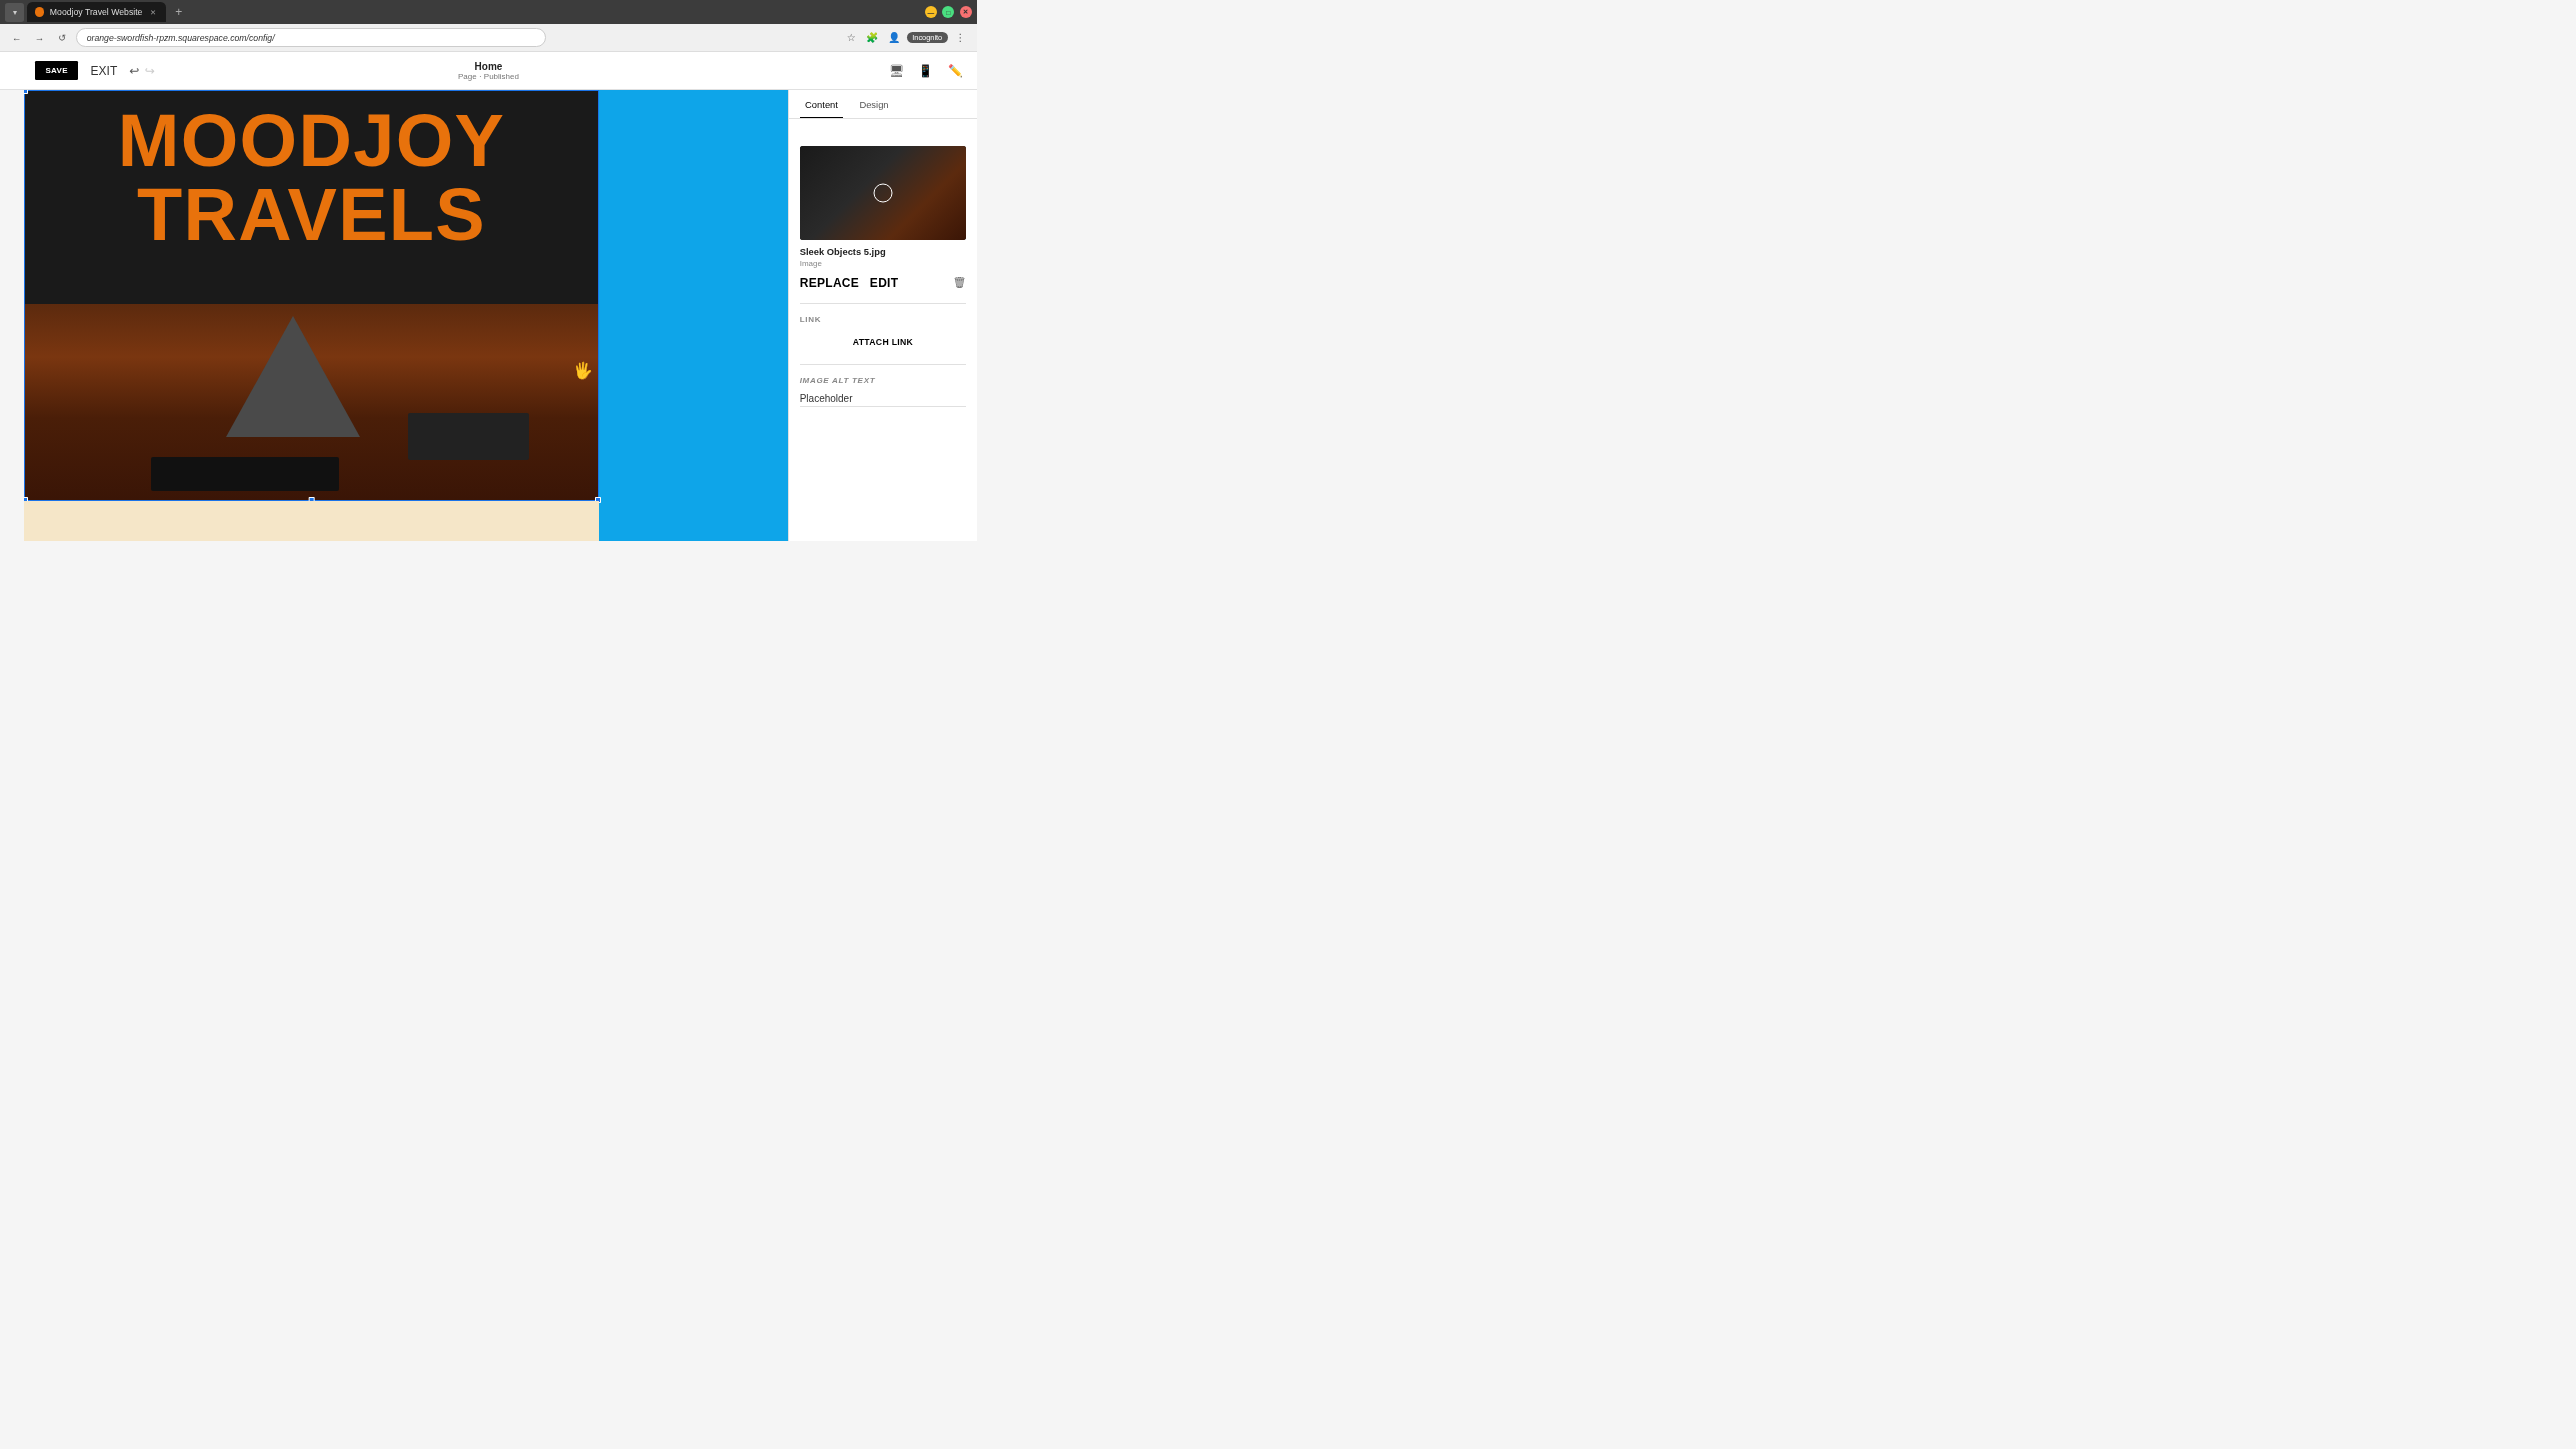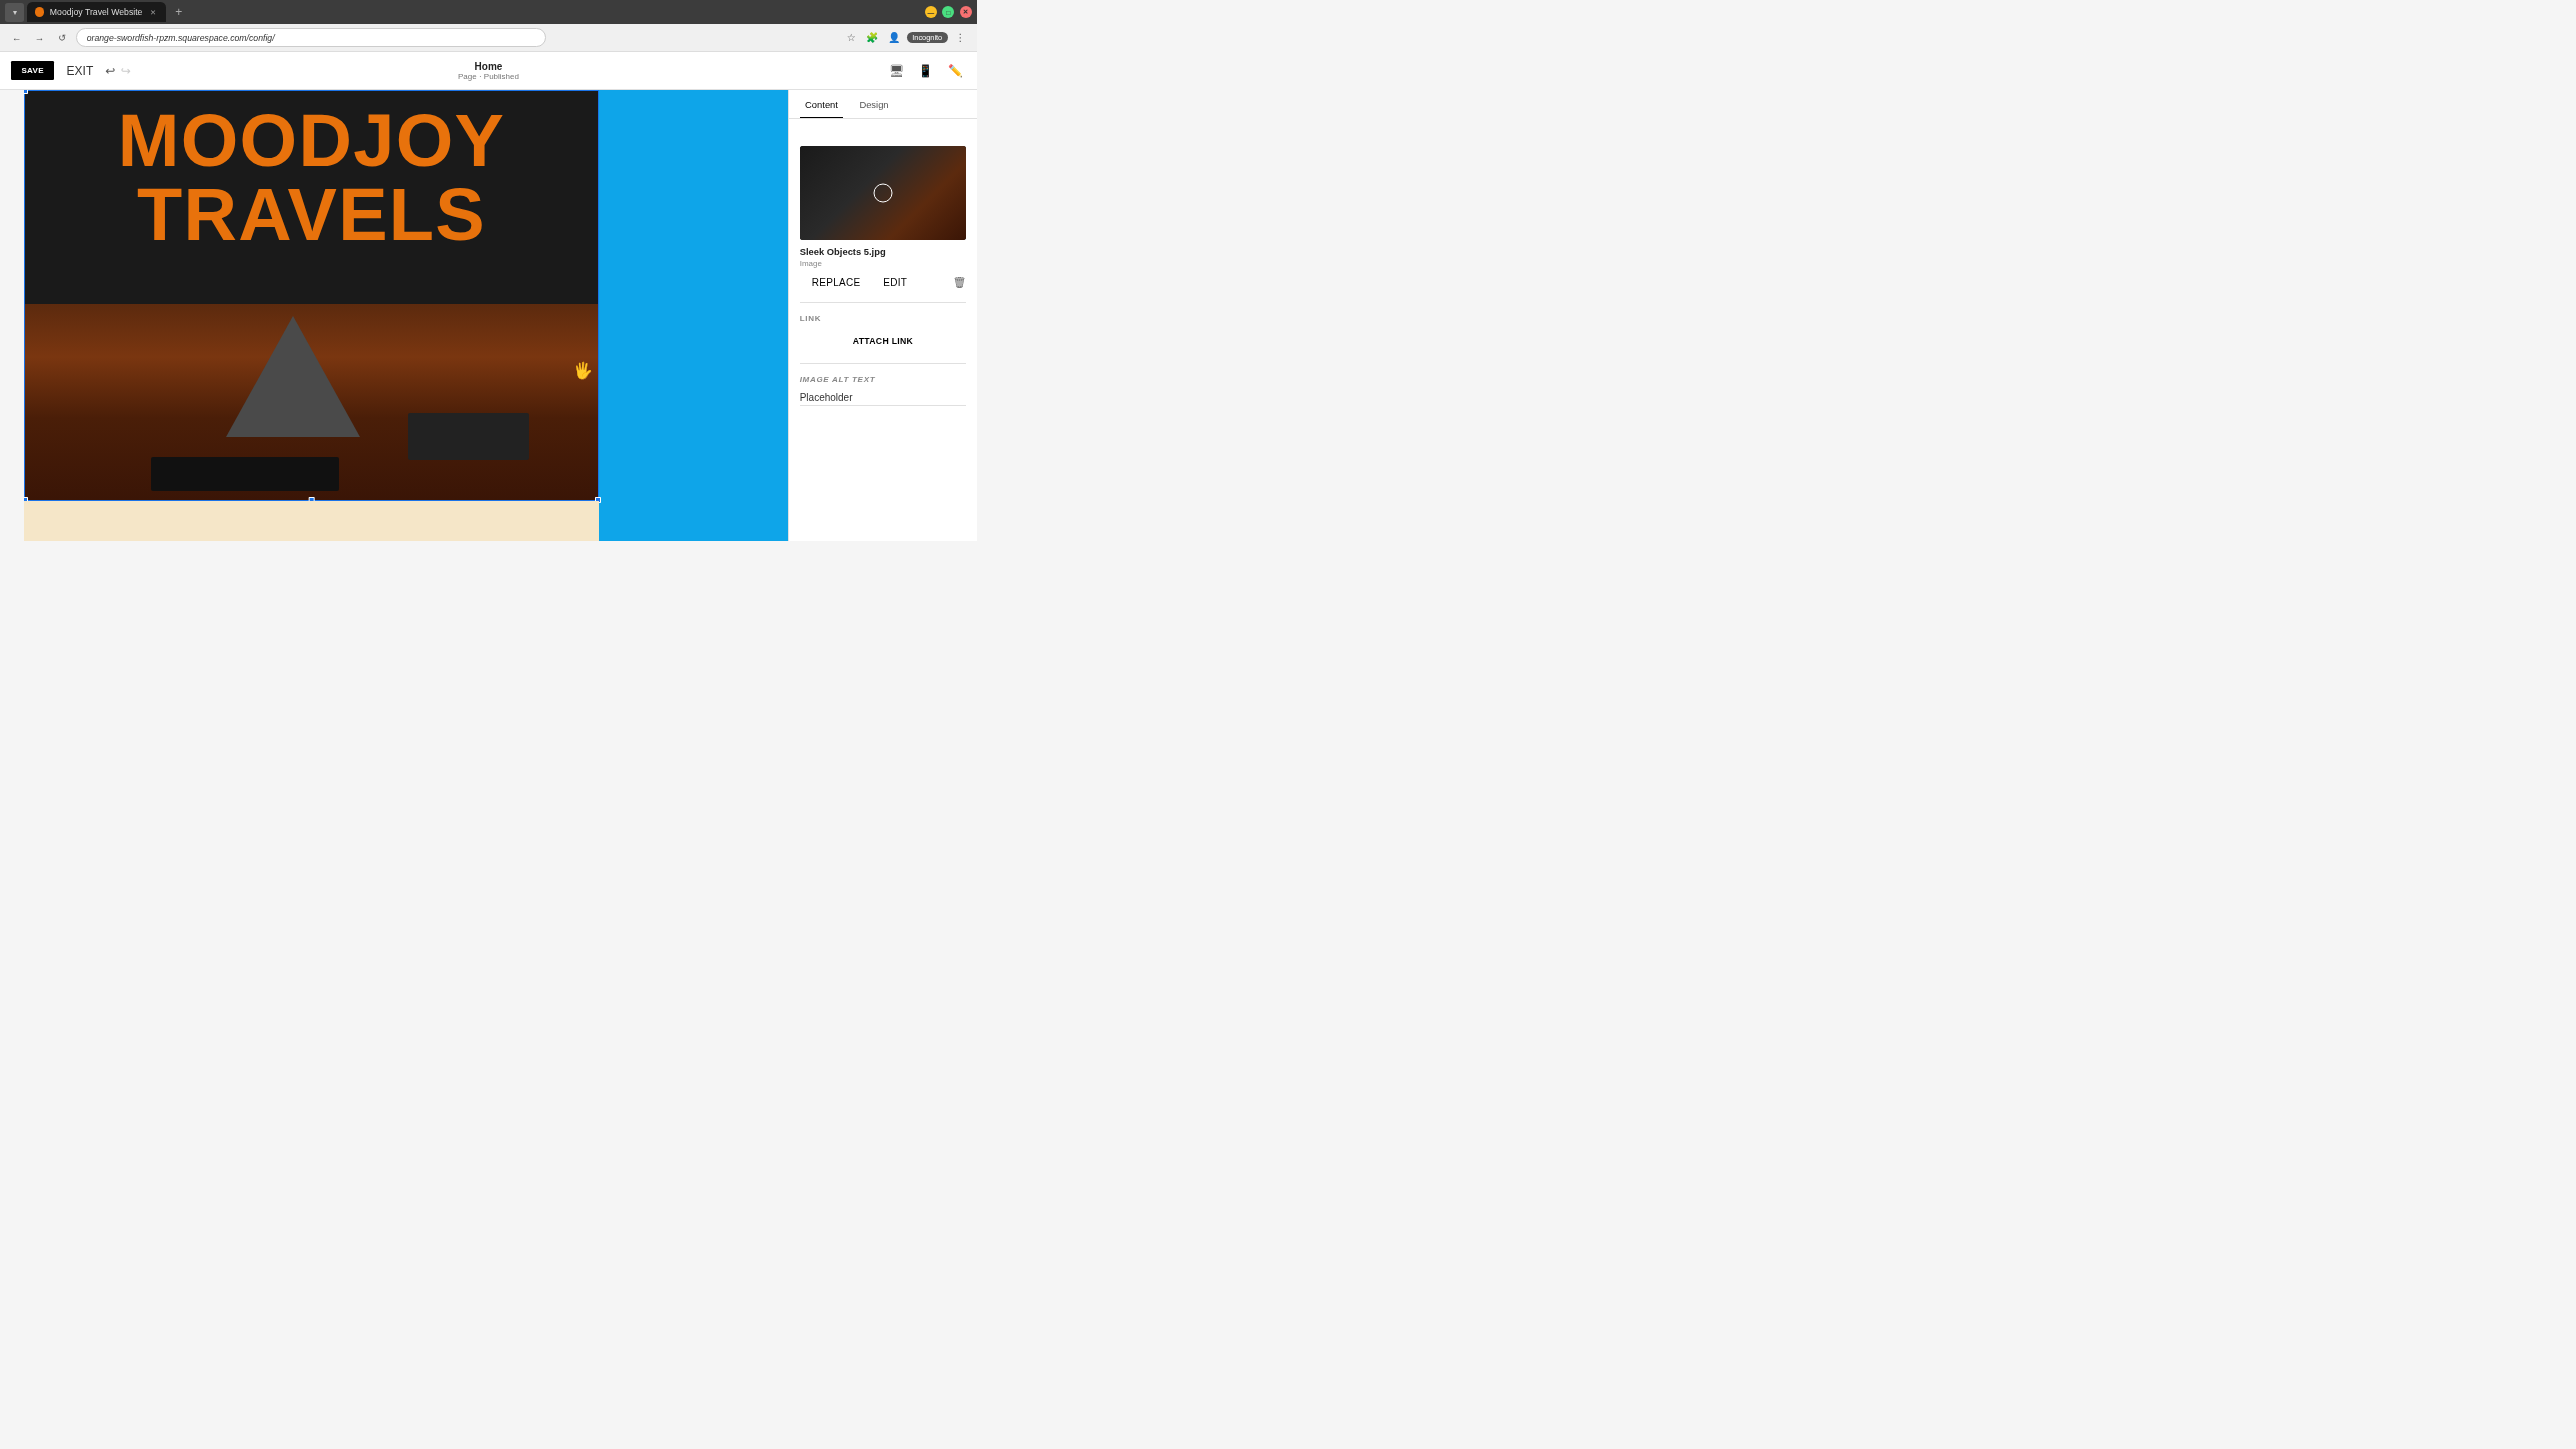--- a/index.html
+++ b/index.html
@@ -19,21 +19,21 @@
     .address-bar-row { background: #f0f0f0; height: 28px; display: flex; align-items: center; padding: 0 8px; gap: 5.4px; border-bottom: 0.7px solid #ddd; }
     .nav-btn { width: 17.4px; height: 17.4px; display: flex; align-items: center; justify-content: center; color: #555; font-size: 9.4px; cursor: pointer; border-radius: 50%; }
     .address-input { flex: 1; height: 19px; background: #fff; border: 0.7px solid #ccc; border-radius: 9.4px; padding: 0 9.4px; font-size: 8.7px; color: #333; display: flex; align-items: center; max-width: 470px; font-style: italic; }
     .browser-actions { display: flex; align-items: center; gap: 4px; margin-left: auto; }
     .browser-action-btn { width: 17.4px; height: 17.4px; display: flex; align-items: center; justify-content: center; color: #555; cursor: pointer; font-size: 10px; border-radius: 2.7px; }
     .incognito-badge { background: #555; color: #fff; font-size: 7.4px; padding: 1.3px 5.4px; border-radius: 8px; cursor: pointer; }
 
     
     .cms-toolbar { background: #fff; height: 38px; display: flex; align-items: center; padding: 0 10.7px; border-bottom: 0.7px solid #e0e0e0; position: relative; }
     .cms-left { display: flex; align-items: center; gap: 5.4px; }
-    .save-btn { background: #000; color: #fff; font-size: 8px; font-weight: 700; padding: 5.4px 10.7px; border: none; border-radius: 1.3px; cursor: pointer; letter-spacing: 0.3px; }
+    .save-btn { background: #000; color: #fff; font-size: 8px; font-weight: 700; padding: 5.4px 10.7px; border: none; border-radius: 1.3px; cursor: pointer; letter-spacing: 0.3px; margin-left: 24px; }
     .exit-btn { font-size: 12px; color: #333; cursor: pointer; padding: 4px 6.7px; font-weight: 500; }
     .cms-center { position: absolute; left: 50%; transform: translateX(-50%); text-align: center; }
     .cms-page-title { font-size: 10px; font-weight: 600; color: #222; }
     .cms-page-status { font-size: 8px; color: #777; }
     .cms-right { margin-left: auto; display: flex; align-items: center; gap: 8px; }
     .cms-view-btn { width: 21.5px; height: 21.5px; display: flex; align-items: center; justify-content: center; color: #555; cursor: pointer; font-size: 12px; }
     .cms-design-btn { width: 21.5px; height: 21.5px; display: flex; align-items: center; justify-content: center; color: #555; cursor: pointer; font-size: 12px; }
     .undo-btn { font-size: 12px; color: #555; cursor: pointer; }
 
     
@@ -79,21 +79,21 @@
     
     .image-thumbnail { width: 100%; aspect-ratio: 16/9; border-radius: 2.7px; overflow: hidden; position: relative; background: #1a1a1a; margin-bottom: 6.7px; cursor: pointer; }
     .thumbnail-inner { width: 100%; height: 100%; position: relative; }
     .thumb-bg { width: 100%; height: 100%; background: linear-gradient(135deg, #1a1a1a 0%, #2a2a2a 40%, #5c2a0e 70%, #3a1506 100%); }
     .thumb-circle { position: absolute; top: 50%; left: 50%; transform: translate(-50%, -50%); width: 19px; height: 19px; border: 1.3px solid #fff; border-radius: 50%; background: transparent; }
 
     .image-name { font-size: 9.4px; font-weight: 600; color: #222; margin-bottom: 1.3px; }
     .image-type { font-size: 8px; color: #888; margin-bottom: 8px; }
 
     .image-actions { display: flex; align-items: center; gap: 10.7px; margin-bottom: 13.4px; }
-    .image-action-btn { font-size: 10px; font-weight: 400; color: #000; cursor: pointer; letter-spacing: 0.3px; text-decoration: none; margin-left: 12px; }
+    .image-action-btn { font-size: 12px; font-weight: 700; color: #000; cursor: pointer; letter-spacing: 0.3px; text-decoration: none; }
     .delete-btn { margin-left: auto; color: #555; cursor: pointer; font-size: 10.7px; }
 
     .divider { height: 0.7px; background: #e0e0e0; margin: 10.7px 0; }
 
     .section-label { font-size: 8px; font-weight: 600; color: #888; letter-spacing: 0.7px; text-transform: uppercase; margin-bottom: 6.7px; }
 
     .attach-link-btn { display: block; width: 100%; text-align: center; font-size: 8.7px; font-weight: 700; color: #000; padding: 6.7px; border: none; background: transparent; cursor: pointer; letter-spacing: 0.3px; }
 
     .alt-text-label { font-size: 8px; font-weight: 600; color: #888; letter-spacing: 0.7px; text-transform: uppercase; margin-bottom: 5.4px; font-style: italic; }
     .alt-text-input { width: 100%; border: none; border-bottom: 0.7px solid #e0e0e0; font-size: 10px; color: #333; padding: 2.7px 0; outline: none; background: transparent; }

